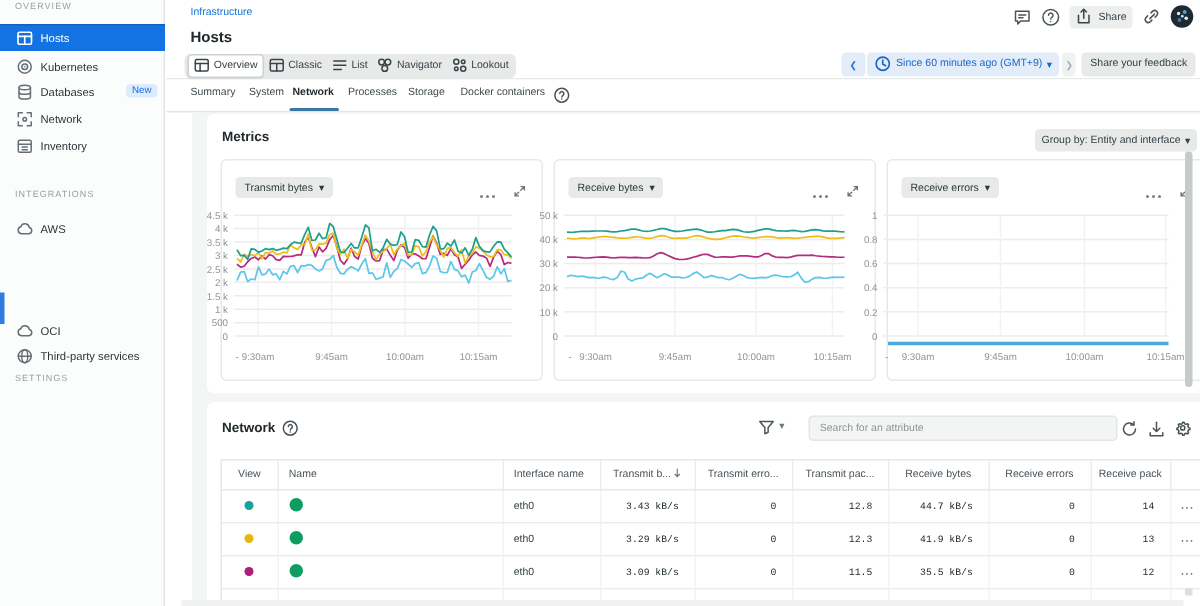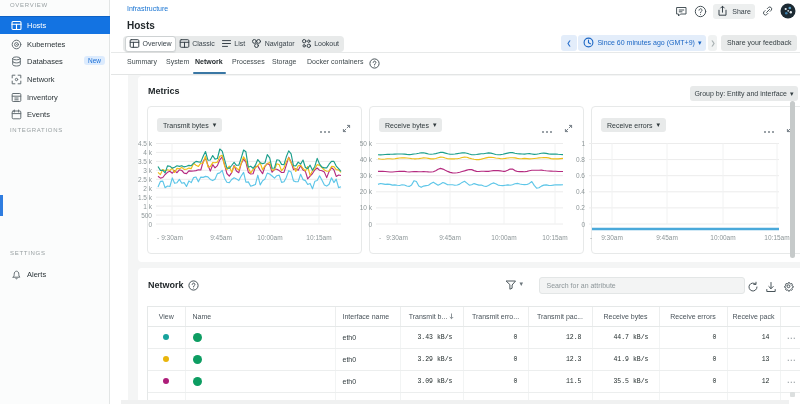--- a/index.html
+++ b/index.html
@@ -85,32 +85,33 @@
   <div class="sitem" style="top:71px"><svg width="11" height="11" viewBox="0 0 11 11">
         <path d="M3.9 1.2 H1.2 V3.9 M7.1 1.2 H9.8 V3.9 M3.9 9.8 H1.2 V7.1 M7.1 9.8 H9.8 V7.1" fill="none" stroke="currentColor" stroke-width="1" stroke-linecap="round" stroke-linejoin="round"></path>
         <circle cx="5.5" cy="5.5" r="1.2" fill="none" stroke="currentColor" stroke-width="1" stroke-linecap="round" stroke-linejoin="round"></circle>
       </svg>Network</div>
   <div class="sitem" style="top:89px"><svg width="11" height="11" viewBox="0 0 11 11">
         <rect x="1.2" y="1.5" width="8.6" height="8" rx="1" fill="none" stroke="currentColor" stroke-width="1" stroke-linecap="round" stroke-linejoin="round"></rect>
         <line x1="1.2" y1="4.2" x2="9.8" y2="4.2" fill="none" stroke="currentColor" stroke-width="1" stroke-linecap="round" stroke-linejoin="round"></line>
         <line x1="3.8" y1="6" x2="7.2" y2="6" fill="none" stroke="currentColor" stroke-width="1" stroke-linecap="round" stroke-linejoin="round"></line>
         <line x1="3.8" y1="7.8" x2="7.2" y2="7.8" fill="none" stroke="currentColor" stroke-width="1" stroke-linecap="round" stroke-linejoin="round"></line>
       </svg>Inventory</div>
-  <div class="sitem" style="top:106px"><svg width="11" height="11" viewBox="0 0 11 11">
-        <rect x="1.2" y="2" width="8.6" height="7.8" rx="1" fill="none" stroke="currentColor" stroke-width="1" stroke-linecap="round" stroke-linejoin="round"></rect>
-        <line x1="3.4" y1="1" x2="3.4" y2="3" fill="none" stroke="currentColor" stroke-width="1" stroke-linecap="round" stroke-linejoin="round"></line>
-        <line x1="7.6" y1="1" x2="7.6" y2="3" fill="none" stroke="currentColor" stroke-width="1" stroke-linecap="round" stroke-linejoin="round"></line>
-        <line x1="1.2" y1="4.6" x2="9.8" y2="4.6" fill="none" stroke="currentColor" stroke-width="1" stroke-linecap="round" stroke-linejoin="round"></line>
-      </svg>Events</div>
   <div class="sect" style="top:127px">INTEGRATIONS</div>
+  <div class="sitem" style="top:144px"><svg width="11" height="11" viewBox="0 0 11 11">
+        <path d="M3.2 8.8 h4.9 a2.1 2.1 0 0 0 0.4 -4.15 a2.9 2.9 0 0 0 -5.6 -0.55 a2.4 2.4 0 0 0 0.3 4.7 z" fill="none" stroke="currentColor" stroke-width="1" stroke-linecap="round" stroke-linejoin="round"></path>
+      </svg>AWS</div>
+  <div class="sitem" style="top:212px"><svg width="11" height="11" viewBox="0 0 11 11">
+        <path d="M3.2 8.8 h4.9 a2.1 2.1 0 0 0 0.4 -4.15 a2.9 2.9 0 0 0 -5.6 -0.55 a2.4 2.4 0 0 0 0.3 4.7 z" fill="none" stroke="currentColor" stroke-width="1" stroke-linecap="round" stroke-linejoin="round"></path>
+      </svg>OCI</div>
+  <div class="sitem" style="top:229px"><svg width="11" height="11" viewBox="0 0 11 11">
+        <circle cx="5.5" cy="5.5" r="4.3" fill="none" stroke="currentColor" stroke-width="1" stroke-linecap="round" stroke-linejoin="round"></circle>
+        <ellipse cx="5.5" cy="5.5" rx="2" ry="4.3" fill="none" stroke="currentColor" stroke-width="1" stroke-linecap="round" stroke-linejoin="round"></ellipse>
+        <line x1="1.2" y1="5.5" x2="9.8" y2="5.5" fill="none" stroke="currentColor" stroke-width="1" stroke-linecap="round" stroke-linejoin="round"></line>
+      </svg>Third-party services</div>
   <div class="sect" style="top:250px">SETTINGS</div>
-  <div class="sitem" style="top:266px"><svg width="11" height="11" viewBox="0 0 11 11">
-        <path d="M2.2 8.2 h6.6 c-0.8-0.8-1-1.6-1-2.9 c0-1.8-0.8-3.1-2.3-3.1 s-2.3 1.3-2.3 3.1 c0 1.3-0.2 2.1-1 2.9 z" fill="none" stroke="currentColor" stroke-width="1" stroke-linecap="round" stroke-linejoin="round"></path>
-        <path d="M4.6 9.3 a1 1 0 0 0 1.8 0" fill="none" stroke="currentColor" stroke-width="1" stroke-linecap="round" stroke-linejoin="round"></path>
-      </svg>Alerts</div>
   <div id="bluescroll"></div>
 </div>
 
 <div id="header">
   <div id="crumb">Infrastructure</div>
   <div id="title">Hosts</div>
   <div id="topicons">
     <svg width="13" height="13" viewBox="0 0 13 13">
         <path d="M2 2.5 h9 v6.5 h-5.5 l-2 2 v-2 H2 z" fill="none" stroke="currentColor" stroke-width="1" stroke-linecap="round" stroke-linejoin="round"></path>
         <line x1="4.2" y1="5" x2="8.8" y2="5" fill="none" stroke="currentColor" stroke-width="1" stroke-linecap="round" stroke-linejoin="round"></line>

